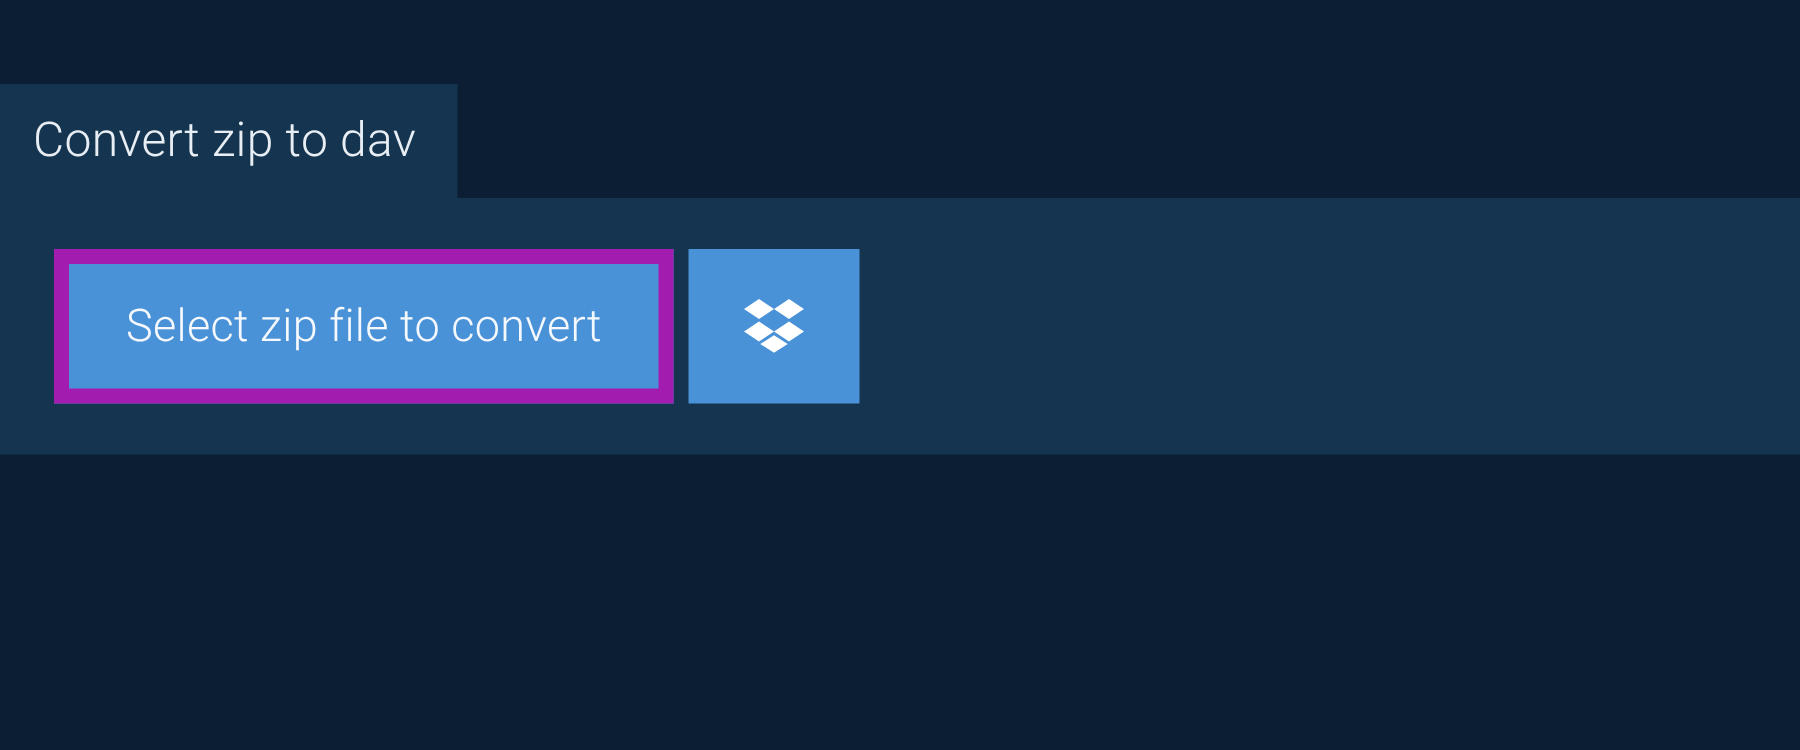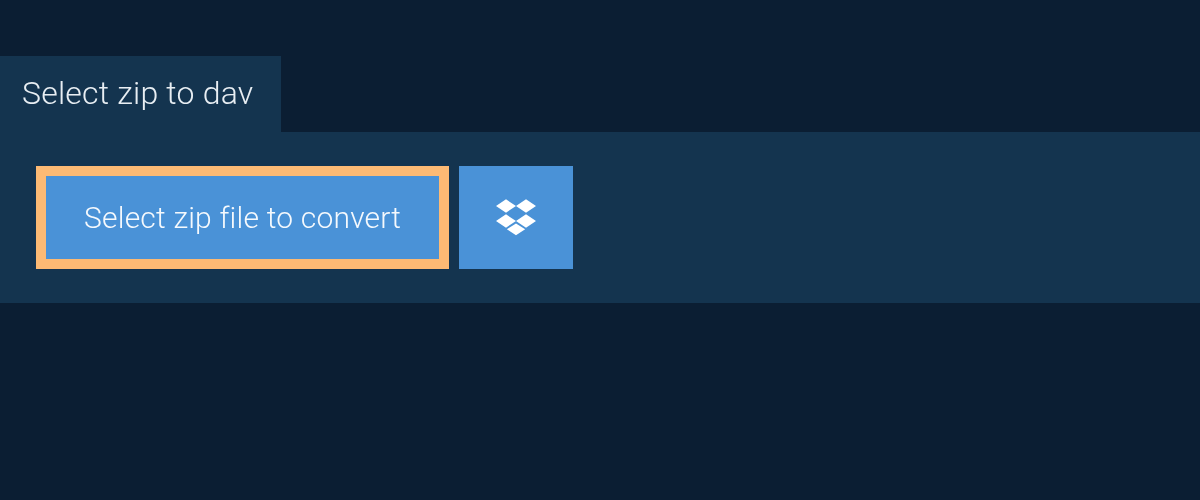--- a/index.html
+++ b/index.html
@@ -30,21 +30,21 @@
       background: #14344f;
       padding: 34px 36px;
     }
     .button-row {
       display: flex;
       gap: 10px;
       align-items: stretch;
     }
     .select-button {
       background: #4a92d7;
-      border: 10px solid #fdba74;
+      border: 10px solid #a21caf;
       color: #f5f9fd;
       font-size: 30px;
       font-weight: 300;
       padding: 24px 38px;
       cursor: pointer;
       display: inline-flex;
       align-items: center;
       justify-content: center;
       letter-spacing: 0.2px;
     }
@@ -60,21 +60,21 @@
       width: 40px;
       height: 40px;
       fill: #ffffff;
     }
   </style>
 </head>
 <body>
 
 <div class="tab-bar">
   <div class="tab">
-    <span>Select zip to dav</span>
+    <span>Convert zip to dav</span>
   </div>
 </div>
 
 <div class="panel">
   <div class="button-row">
     <div class="select-button">
       <span>Select zip file to convert</span>
     </div>
     <div class="dropbox-button">
       <span>

